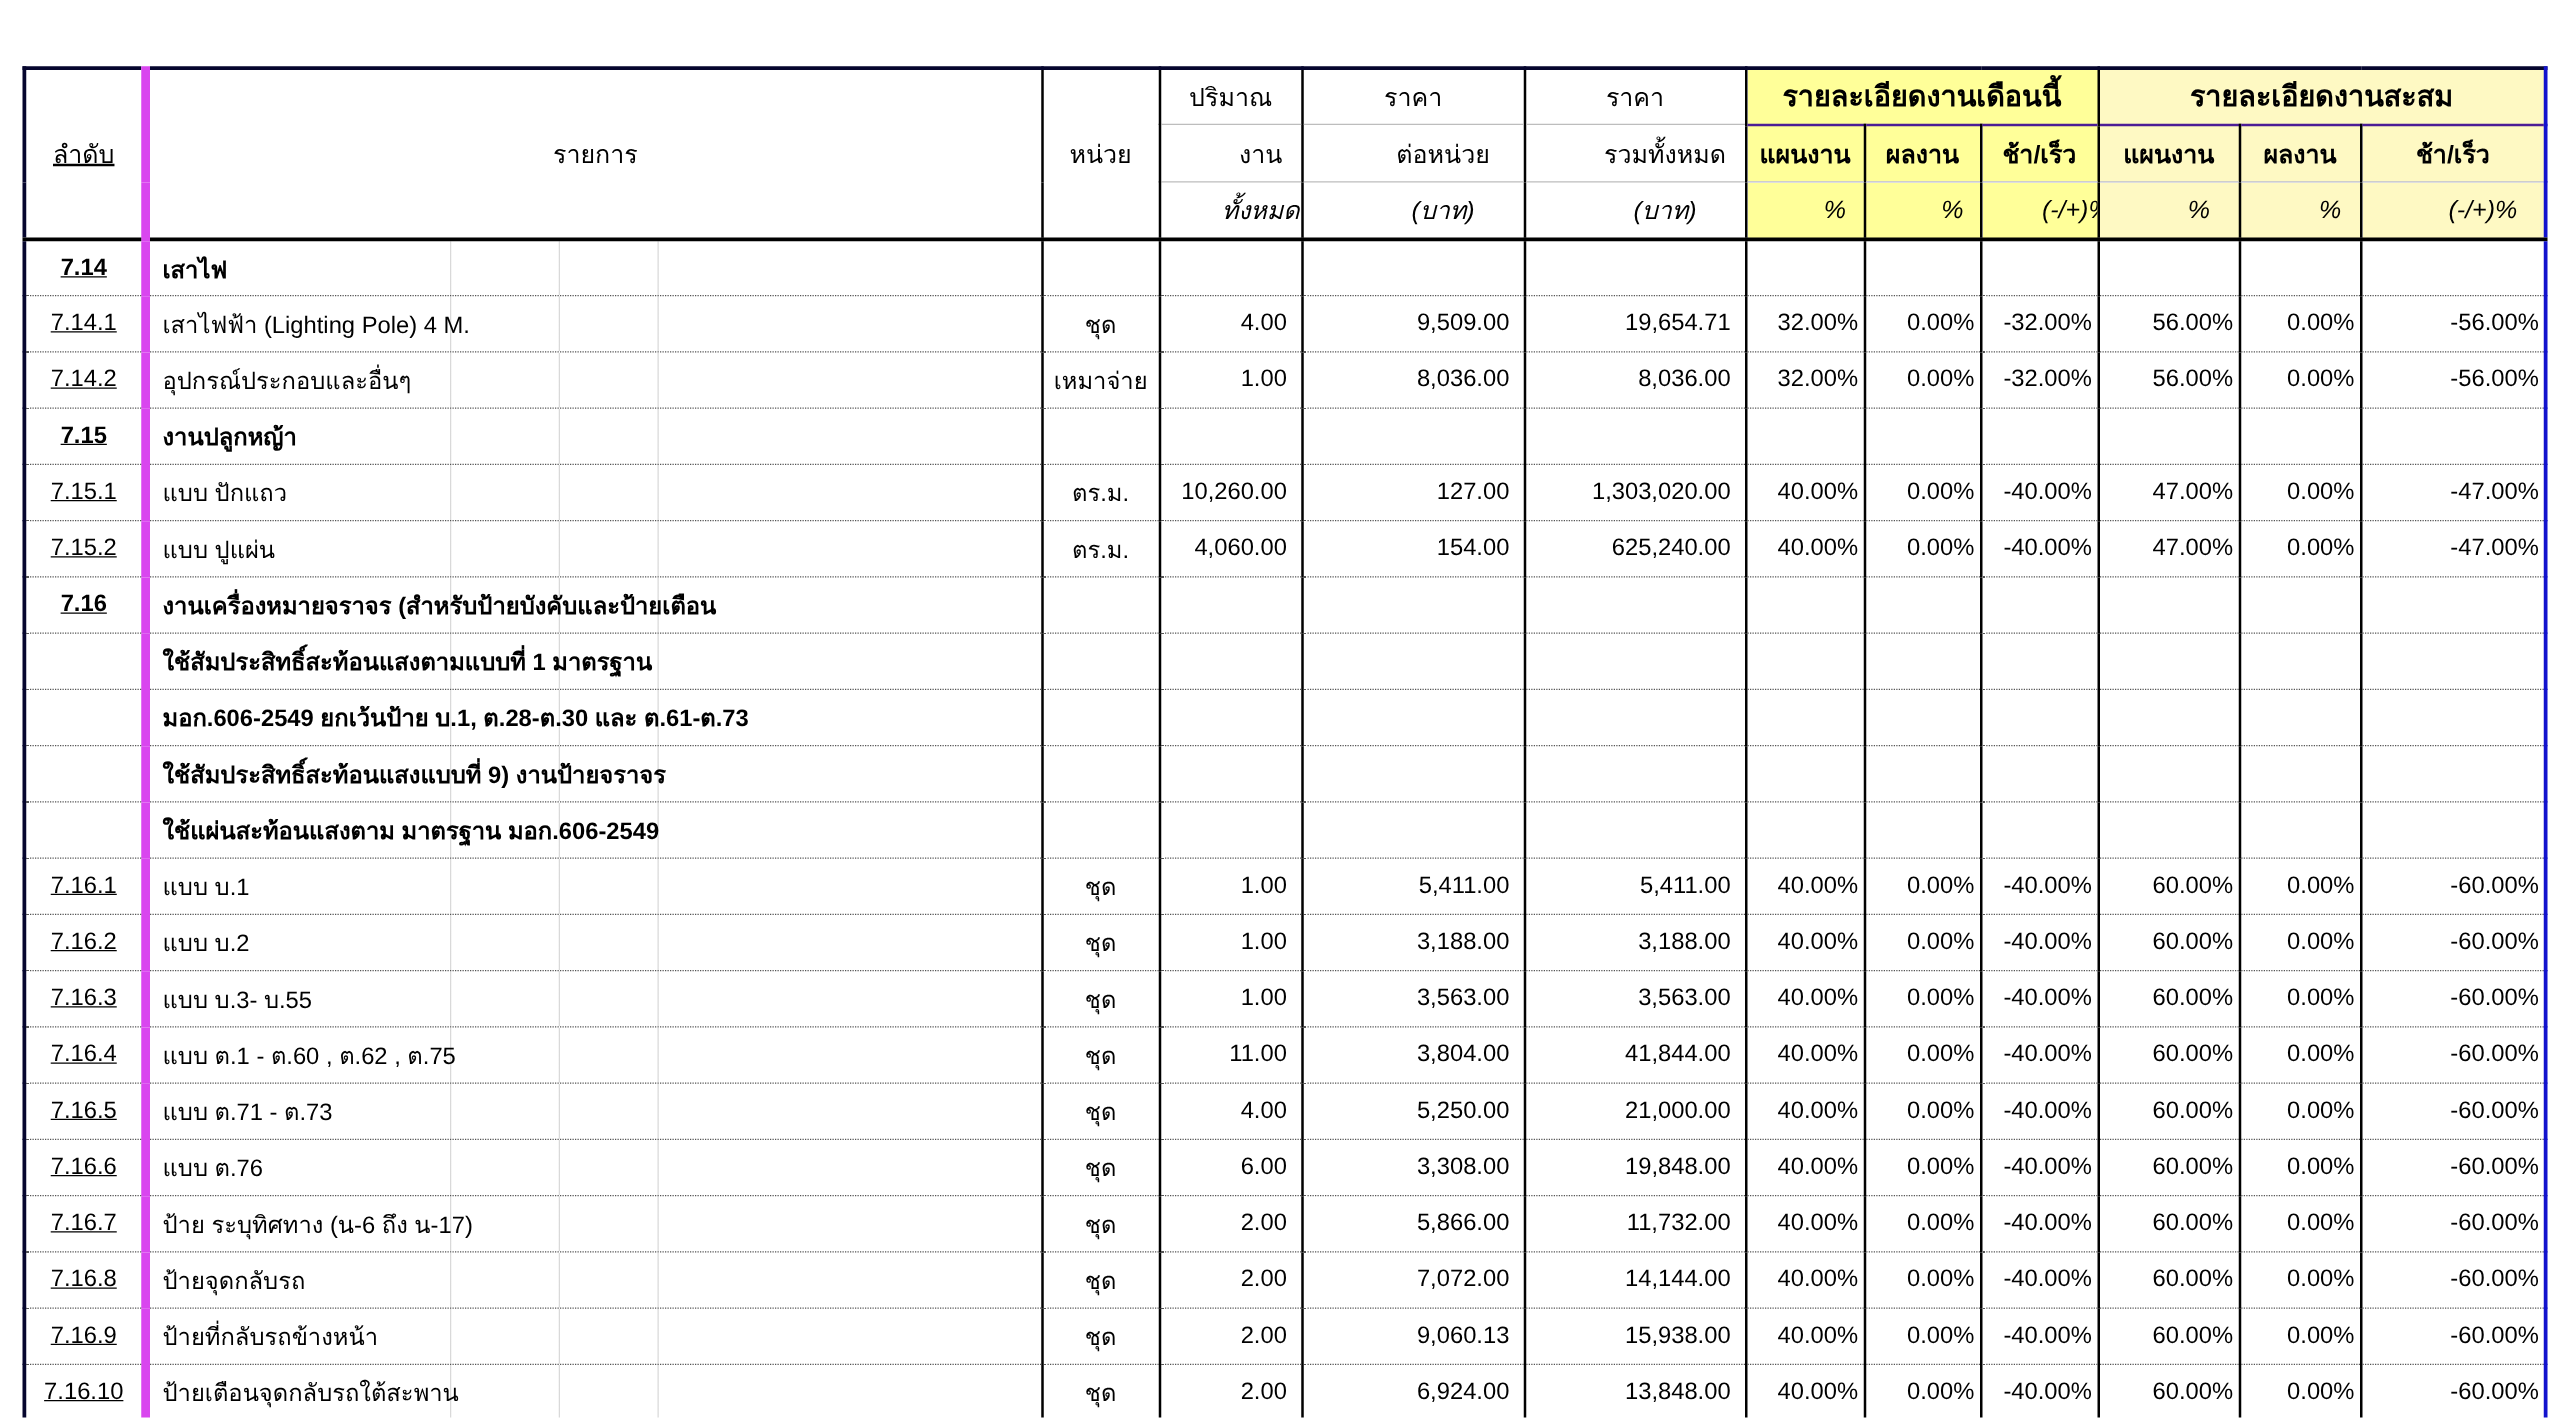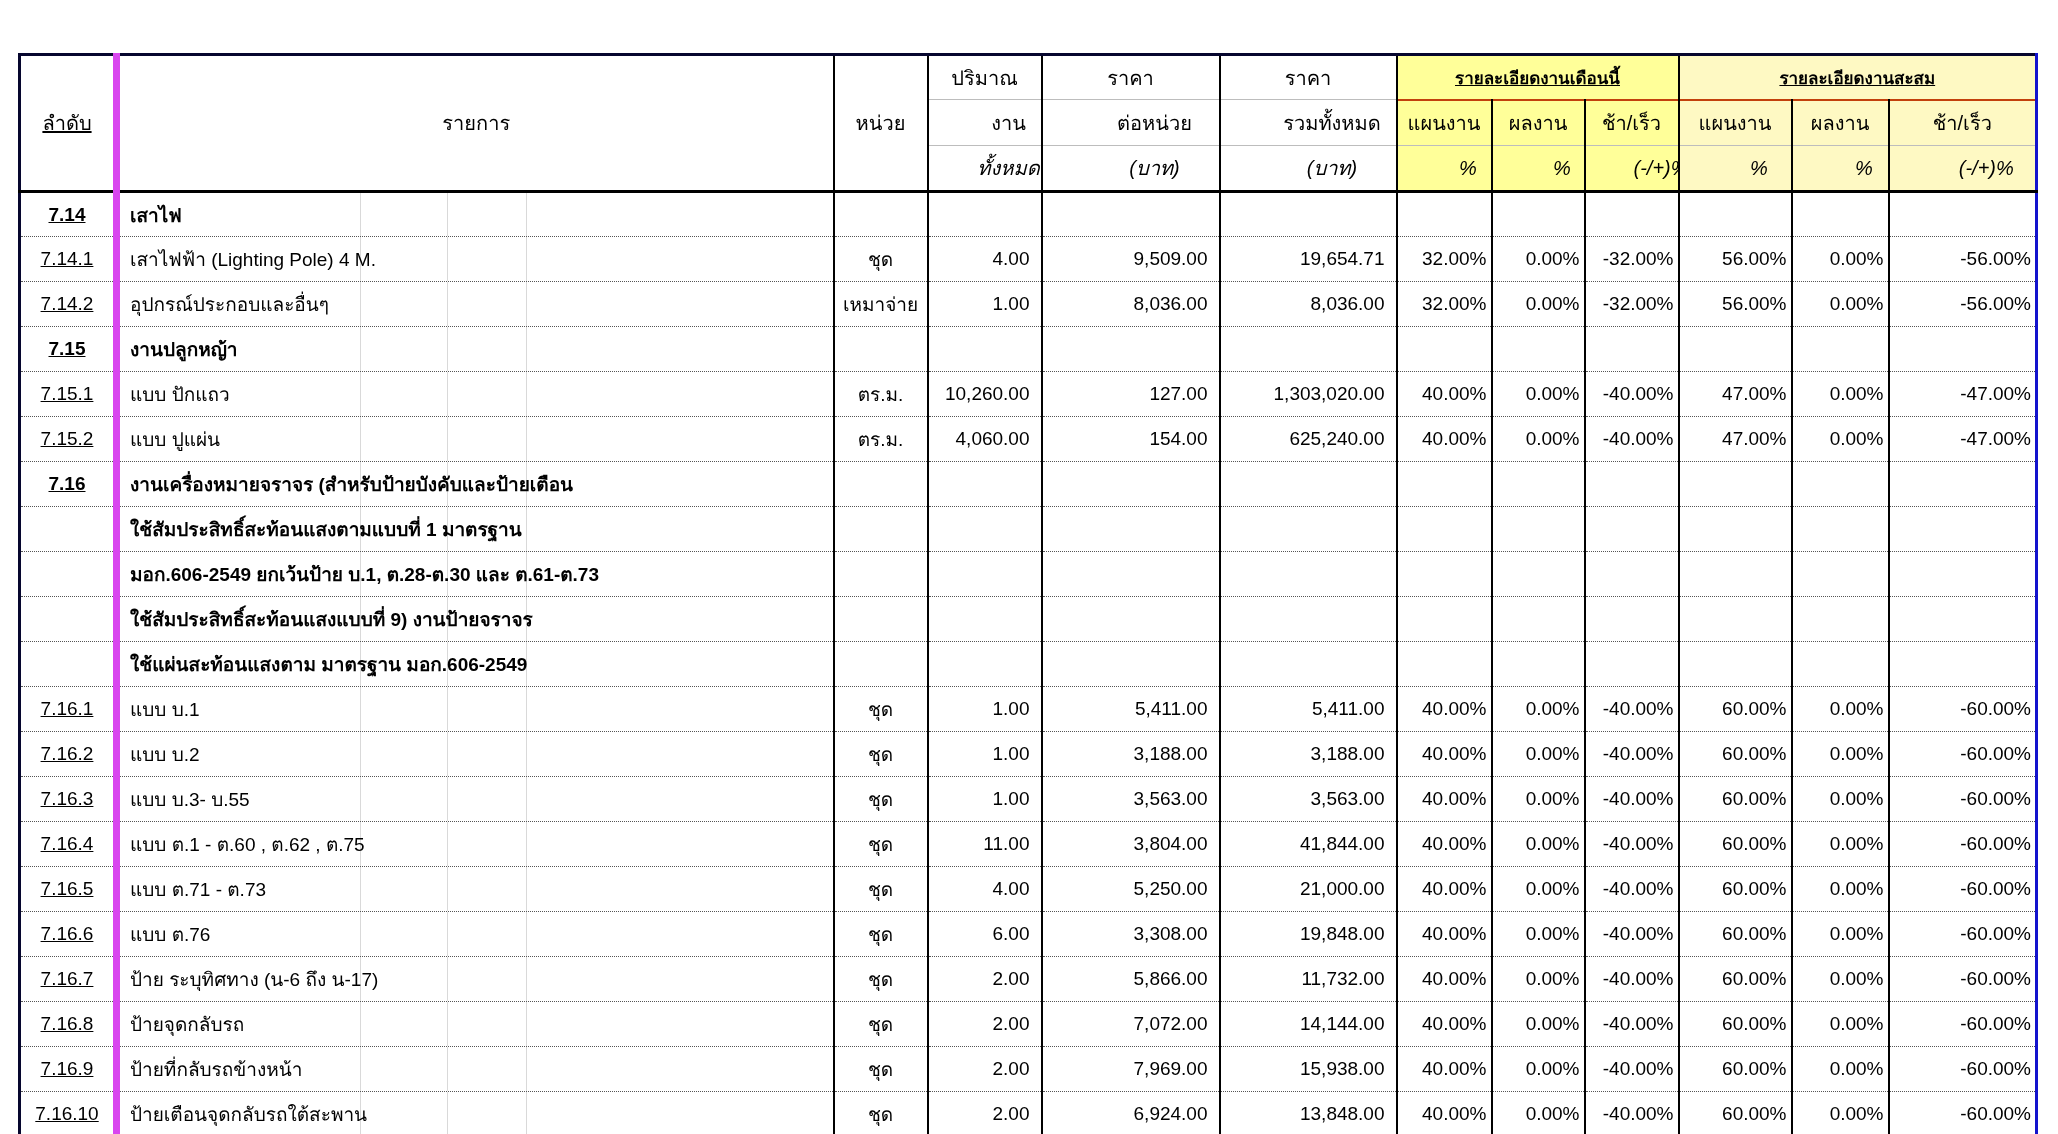--- a/index.html
+++ b/index.html
@@ -16,28 +16,28 @@
   tbody td{font-size:19px;height:45px;}
   tr.h1 th{height:45px;}
   tr.h2 th{height:46px;}
   tr.h3 th{height:46px;font-style:italic;}
   thead{border-bottom:3px solid #000;}
   
   .bR1{border-right:7px solid #d946ef;text-decoration:underline;}
   .bR2{border-right:2px solid #000;}
   
   .faintTop{border-top:1px solid #bdbdbd;padding-left:48px;}
-  .blackTop{border-top:2px solid #c2410c;}
+  .blackTop{border-top:2px solid #4c1d95;font-weight:bold;}
   
   tbody td{border-top:1px dotted #555;}
   tbody tr:first-child td{border-top:none;}
   
   .bgMonth{background:#ffff99;}
   .bgCum{background:#fef9c3;}
-  .groupTitle{font-weight:bold;font-size:17px;text-decoration:underline;}
+  .groupTitle{font-weight:bold;font-size:23px;}
   
   .center{text-align:center;}
   .left{text-align:left;padding-left:10px;}
   .num{text-align:right;padding-right:11px;}
   .pct{text-align:right;padding-right:4px;}
   tr.section td{font-weight:bold;}
   
   tbody td.c-item{background-image:linear-gradient(#d9d9d9,#d9d9d9),linear-gradient(#d9d9d9,#d9d9d9),linear-gradient(#d9d9d9,#d9d9d9);
        background-repeat:no-repeat,no-repeat,no-repeat;
        background-size:1px 100%,1px 100%,1px 100%;
@@ -361,21 +361,21 @@
           <td class="c-md bR2 pct">-40.00%</td>
           <td class="c-cp bR2 pct">60.00%</td>
           <td class="c-ca bR2 pct">0.00%</td>
           <td class="c-cd pct">-60.00%</td>
         </tr>
         <tr>
           <td class="c-no bR1 center">7.16.9</td>
           <td class="c-item bR2 left">ป้ายที่กลับรถข้างหน้า</td>
           <td class="c-unit bR2 center">ชุด</td>
           <td class="c-qty bR2 num">2.00</td>
-          <td class="c-up bR2 num">7,969.00</td>
+          <td class="c-up bR2 num">9,060.13</td>
           <td class="c-tp bR2 num">15,938.00</td>
           <td class="c-mp bR2 pct">40.00%</td>
           <td class="c-ma bR2 pct">0.00%</td>
           <td class="c-md bR2 pct">-40.00%</td>
           <td class="c-cp bR2 pct">60.00%</td>
           <td class="c-ca bR2 pct">0.00%</td>
           <td class="c-cd pct">-60.00%</td>
         </tr>
         <tr>
           <td class="c-no bR1 center">7.16.10</td>

